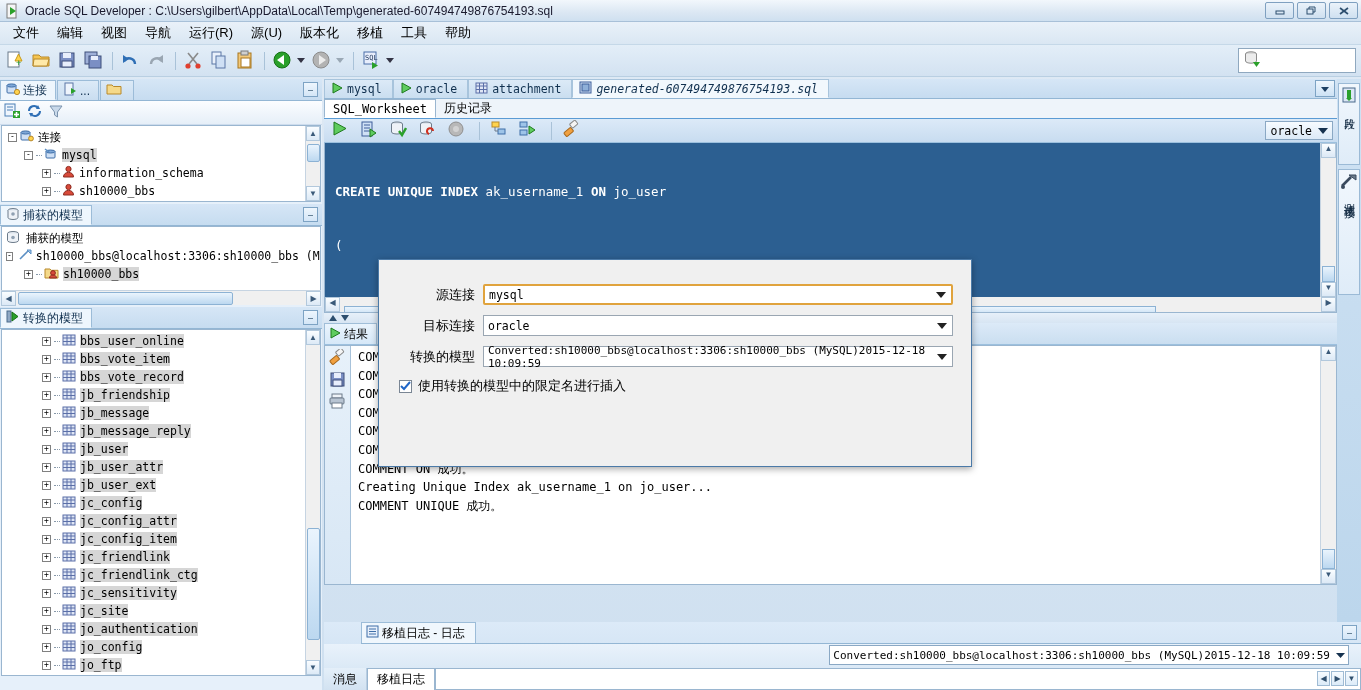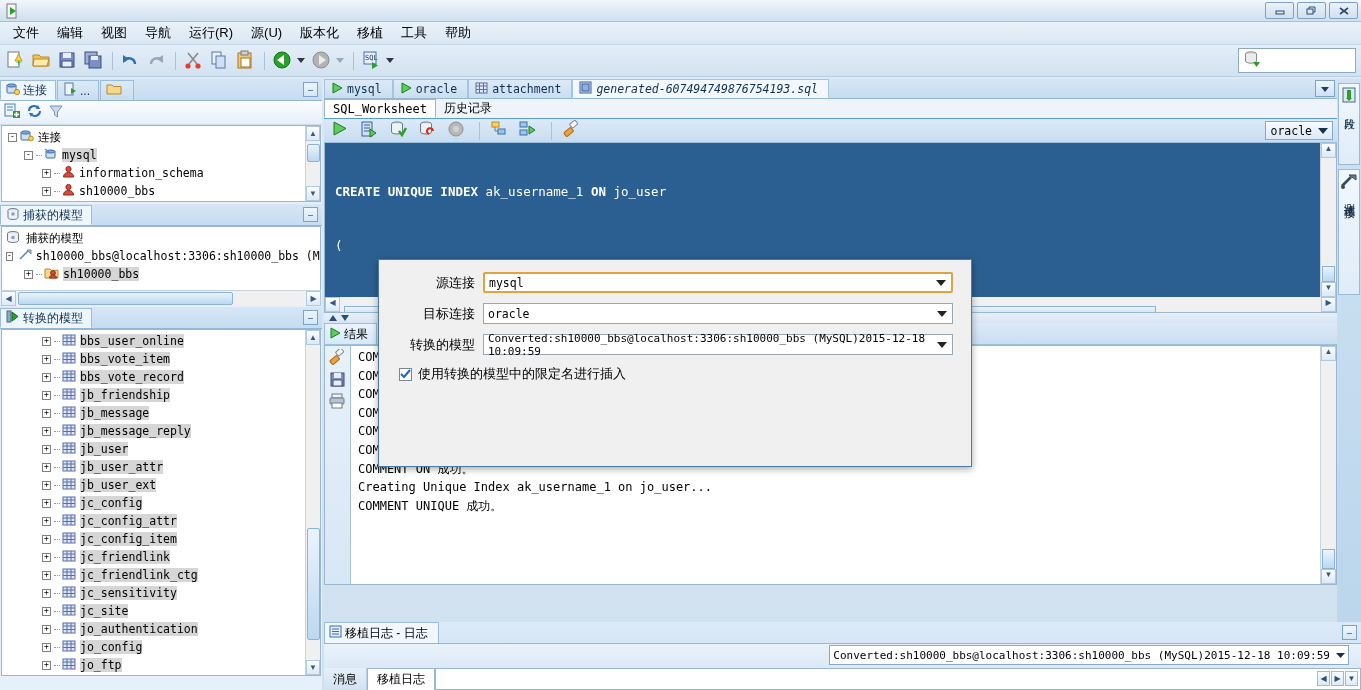--- a/index.html
+++ b/index.html
@@ -250,21 +250,21 @@
     position: absolute; left: 0; top: 0; width: 26px; bottom: 0;
     background: linear-gradient(#e7f1fa, #d8e7f5);
     border-right: 1px solid #a7c2da;
   }
 
   
   .bottompanel {
     position: absolute; left: 324px; right: 0; bottom: 0; height: 68px;
     background: linear-gradient(#dceaf8, #cadef0);
   }
-  .bp-tabbar { height: 22px; display: flex; align-items: flex-end; position: relative; border-bottom: 1px solid #93b6d4; }
+  .bp-tabbar { height: 22px; display: flex; align-items: flex-end; position: relative; border-bottom: 1px solid #93b6d4; margin-left: 37px; }
   .bp-tab {
     height: 21px; display: flex; align-items: center; gap: 3px; padding: 0 10px 0 4px;
     font-size: 12px; background: #f0f7fd; border: 1px solid #9cbcd8; border-bottom: none;
   }
   .bp-body { height: 24px; position: relative; background: linear-gradient(#e9f2fb, #dbe9f6); }
   .modelselect {
     position: absolute; right: 12px; top: 1px; height: 20px;
     border: 1px solid #8aa8c4; background: #fff;
     display: flex; align-items: center; padding: 0 3px; gap: 6px;
     font-family: "DejaVu Sans Mono", monospace; font-size: 11px; color: #000;
@@ -314,21 +314,21 @@
     display: flex; align-items: center; padding-left: 8px;
     font-size: 12.5px; color: #111; position: relative;
   }
   .dlg-close {
     position: absolute; right: 3px; top: 2px; width: 25px; height: 17px;
     background: linear-gradient(#e86b5a, #c0392b);
     border: 1px solid #8e2a1f; border-radius: 2px;
     display: flex; align-items: center; justify-content: center;
     color: #fff; font-size: 11px; font-weight: bold;
   }
-  .dlg-body { padding: 12px 18px 0 18px; }
+  .dlg-body { padding: 24px 18px 0 18px; }
   .frow { display: flex; align-items: center; margin-bottom: 10px; }
   .flabel {
     width: 78px; text-align: right; margin-right: 8px;
     font-size: 13px; color: #000;
   }
   .fselect {
     flex: 1; height: 21px; border: 1px solid #9aa6b2;
     background: #fff; display: flex; align-items: center;
     padding: 0 4px; position: relative;
     font-family: "DejaVu Sans Mono", monospace; font-size: 11.5px; color: #000;
@@ -368,20 +368,21 @@
 
 <div id="app">
 
   <div class="titlebar">
     <span class="tb-icon">
       <svg width="16" height="16" viewBox="0 0 16 16">
         <rect x="2" y="1" width="9" height="14" fill="#f5f5f5" stroke="#7a7a7a"></rect>
         <polygon points="5,4 5,12 11,8" fill="#2aa02a"></polygon>
       </svg>
     </span>
+    <span class="tb-title">Oracle SQL Developer : C:\Users\gilbert\AppData\Local\Temp\generated-607494749876754193.sql</span>
     <div class="wincontrols">
       <div class="wc">
         <svg width="12" height="10">
             <rect x="2" y="5" width="8" height="3" fill="none" stroke="#2d4e6e"></rect>
           </svg>
       </div>
       <div class="wc">
         <svg width="12" height="10">
             <rect x="1" y="3" width="6" height="5" fill="none" stroke="#2d4e6e"></rect>
             <polyline points="3,3 3,1 9,1 9,6 7,6" fill="none" stroke="#2d4e6e"></polyline>

